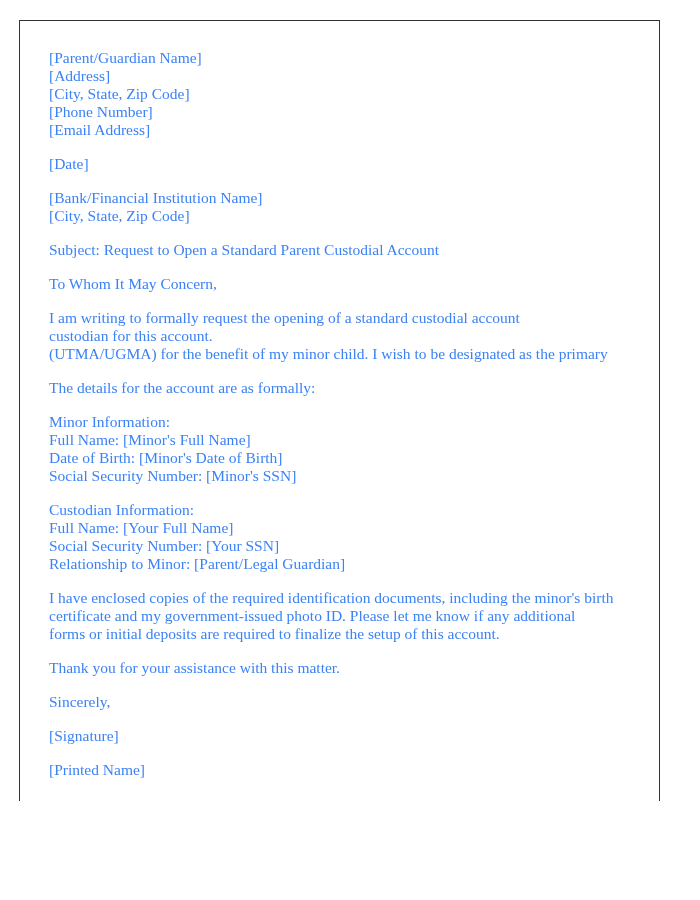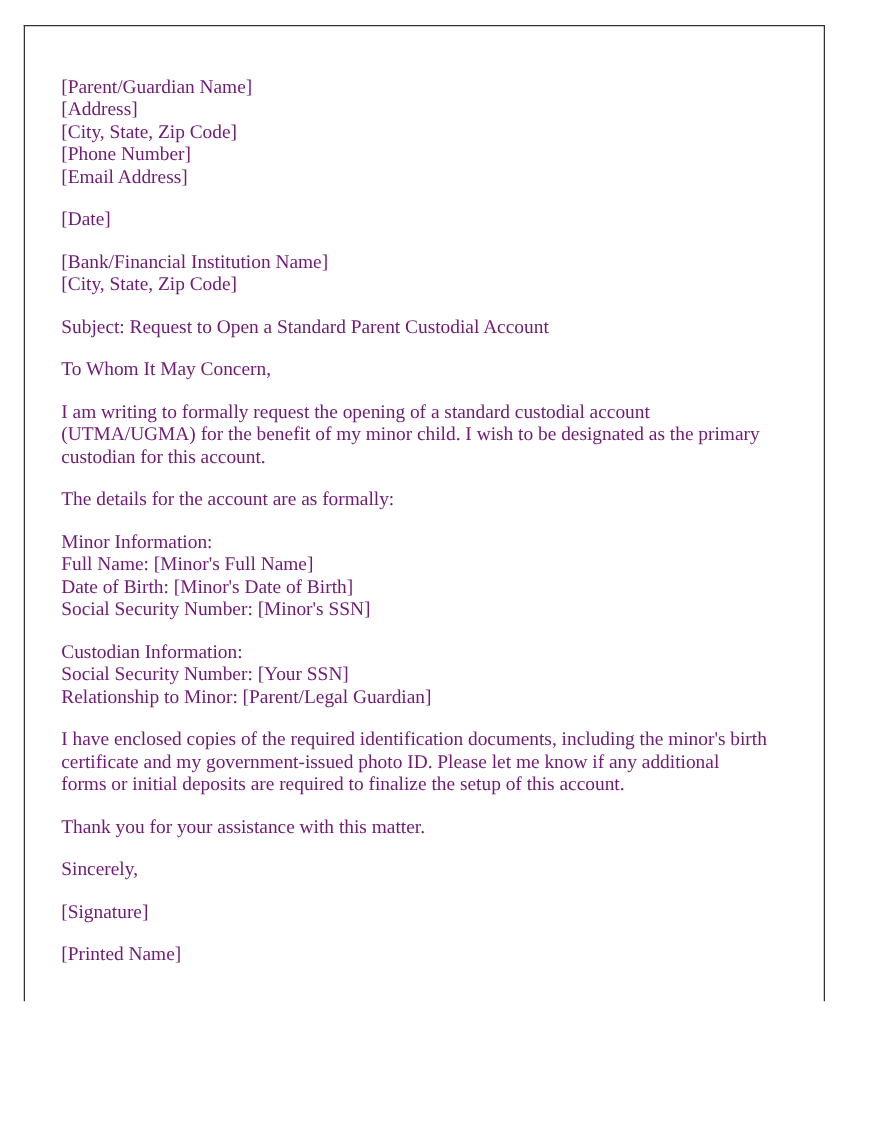--- a/index.html
+++ b/index.html
@@ -13,22 +13,21 @@
       border-top: 1.5px solid #333;
       box-sizing: border-box;
       overflow: hidden;
     }
     .content {
       position: absolute;
       left: 29px; top: 28px; right: 20px;
       font-family: "Liberation Serif", "DejaVu Serif", serif;
       font-size: 15.5px;
       line-height: 18px;
-      color: #701a75;
-      margin-top: 12px;
+      color: #3b82f6;
     }
     .block { margin: 0 0 16px 0; }
     .line { display: block; white-space: nowrap; }
     .bold { font-weight: normal; }
   </style>
 </head>
 <body>
 
 <div class="page">
   <div class="content">
@@ -53,37 +52,38 @@
     <div class="block bold">
       <span class="line">Subject: Request to Open a Standard Parent Custodial Account</span>
     </div>
 
     <div class="block">
       <span class="line">To Whom It May Concern,</span>
     </div>
 
     <div class="block">
       <span class="line">I am writing to formally request the opening of a standard custodial account</span>
+      <span class="line">custodian for this account.</span>
       <span class="line">(UTMA/UGMA) for the benefit of my minor child. I wish to be designated as the primary</span>
-      <span class="line">custodian for this account.</span>
     </div>
 
     <div class="block">
       <span class="line">The details for the account are as formally:</span>
     </div>
 
     <div class="block">
       <span class="line bold">Minor Information:</span>
       <span class="line">Full Name: [Minor's Full Name]</span>
       <span class="line">Date of Birth: [Minor's Date of Birth]</span>
       <span class="line">Social Security Number: [Minor's SSN]</span>
     </div>
 
     <div class="block">
       <span class="line bold">Custodian Information:</span>
+      <span class="line">Full Name: [Your Full Name]</span>
       <span class="line">Social Security Number: [Your SSN]</span>
       <span class="line">Relationship to Minor: [Parent/Legal Guardian]</span>
     </div>
 
     <div class="block">
       <span class="line">I have enclosed copies of the required identification documents, including the minor's birth</span>
       <span class="line">certificate and my government-issued photo ID. Please let me know if any additional</span>
       <span class="line">forms or initial deposits are required to finalize the setup of this account.</span>
     </div>
 

